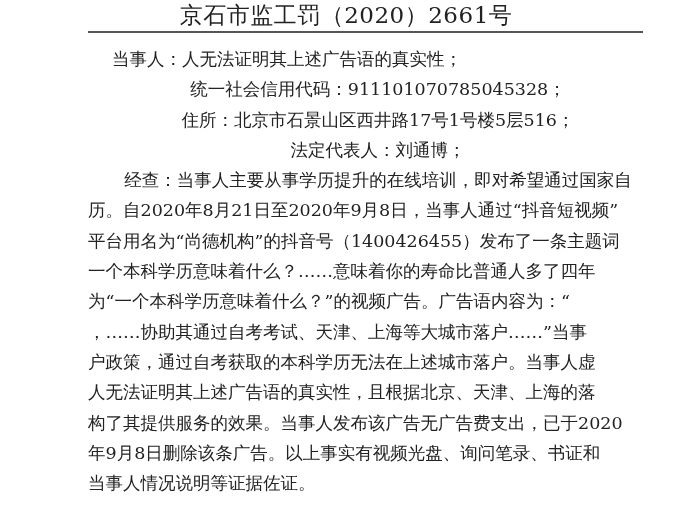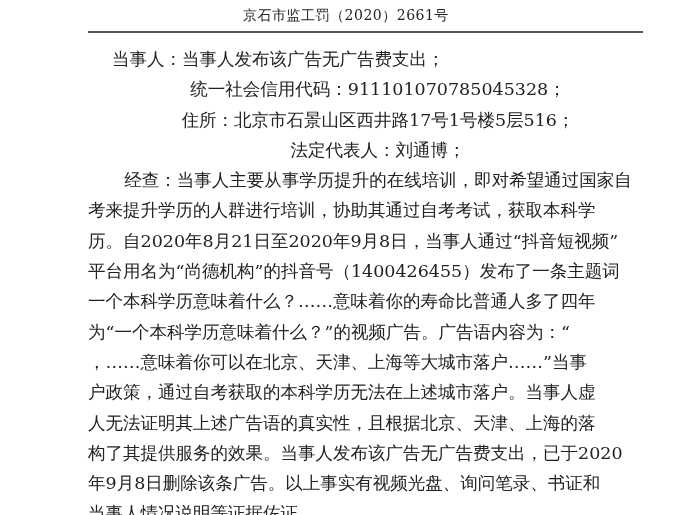--- a/index.html
+++ b/index.html
@@ -6,21 +6,21 @@
   body {
     width: 692px; height: 515px; overflow: hidden;
     background: #ffffff;
     font-family: "DejaVu Serif", "Liberation Serif", serif;
     color: #1a1a1a;
     position: relative;
   }
   .doc-number {
     position: absolute; top: 2px; left: 0; width: 692px;
     text-align: center;
-    font-size: 14px; line-height: 26px;
+    font-size: 23px; line-height: 26px;
     color: #222;
     letter-spacing: 0.5px;
   }
   .rule {
     position: absolute; top: 31px; left: 88px; width: 555px; height: 0;
     border-top: 2px solid #555;
   }
   .body-text {
     position: absolute; top: 44px; left: 88px; width: 560px;
     font-size: 17.5px; line-height: 30.3px;
@@ -32,31 +32,30 @@
   .first { padding-left: 24px; }
 </style>
 </head>
 <body>
 
 <div>
   <div class="doc-number">京石市监工罚（2020）2661号</div>
   <div class="rule"></div>
 
   <div class="body-text">
-    <span class="line first">当事人：当事人发布该广告无广告费支出；</span>
+    <span class="line first">当事人：人无法证明其上述广告语的真实性；</span>
     <span class="line indent">统一社会信用代码：911101070785045328；</span>
     <span class="line indent">住所：北京市石景山区西井路17号1号楼5层516；</span>
     <span class="line indent">法定代表人：刘通博；</span>
 
     <span class="line indent">经查：当事人主要从事学历提升的在线培训，即对希望通过国家自</span>
-    <span class="line para-line">考来提升学历的人群进行培训，协助其通过自考考试，获取本科学</span>
     <span class="line para-line">历。自2020年8月21日至2020年9月8日，当事人通过“抖音短视频”</span>
     <span class="line para-line">平台用名为“尚德机构”的抖音号（1400426455）发布了一条主题词</span>
     <span class="line para-line">一个本科学历意味着什么？……意味着你的寿命比普通人多了四年</span>
     <span class="line para-line">为“一个本科学历意味着什么？”的视频广告。广告语内容为：“</span>
-    <span class="line para-line">，……意味着你可以在北京、天津、上海等大城市落户……”当事</span>
+    <span class="line para-line">，……协助其通过自考考试、天津、上海等大城市落户……”当事</span>
     <span class="line para-line">户政策，通过自考获取的本科学历无法在上述城市落户。当事人虚</span>
     <span class="line para-line">人无法证明其上述广告语的真实性，且根据北京、天津、上海的落</span>
     <span class="line para-line">构了其提供服务的效果。当事人发布该广告无广告费支出，已于2020</span>
     <span class="line para-line">年9月8日删除该条广告。以上事实有视频光盘、询问笔录、书证和</span>
     <span class="line para-line">当事人情况说明等证据佐证。</span>
   </div>
 </div>
 
 </body></html>

